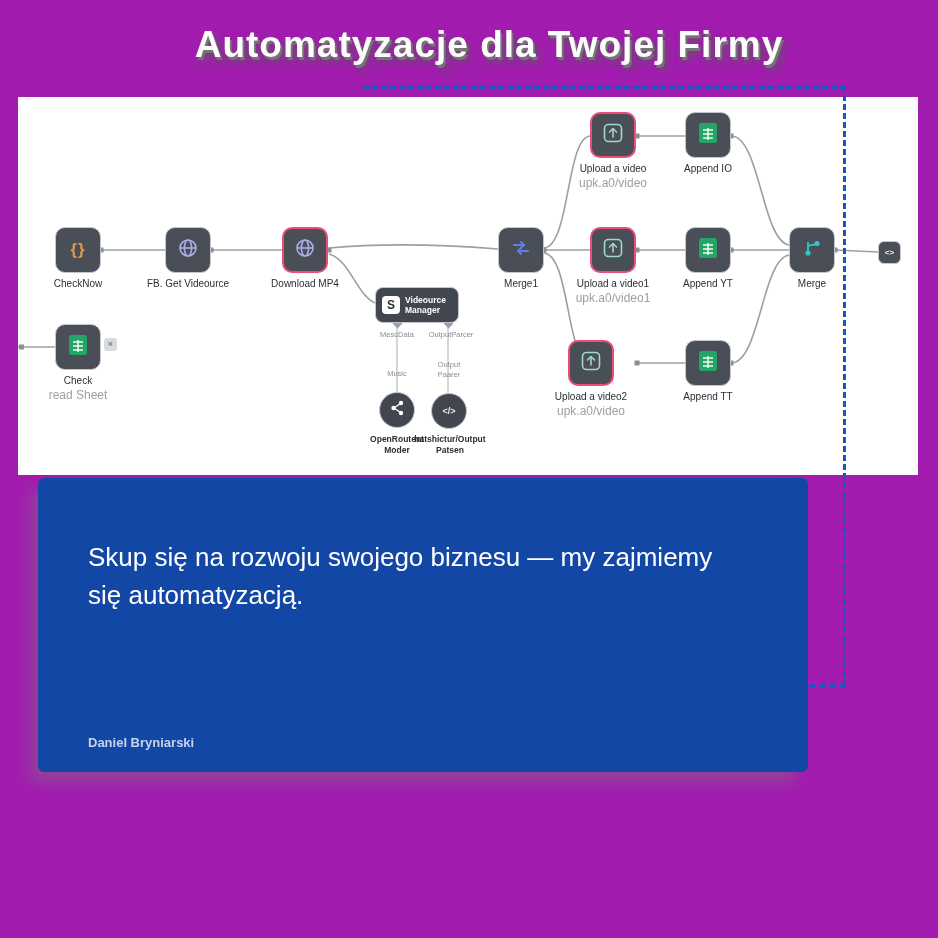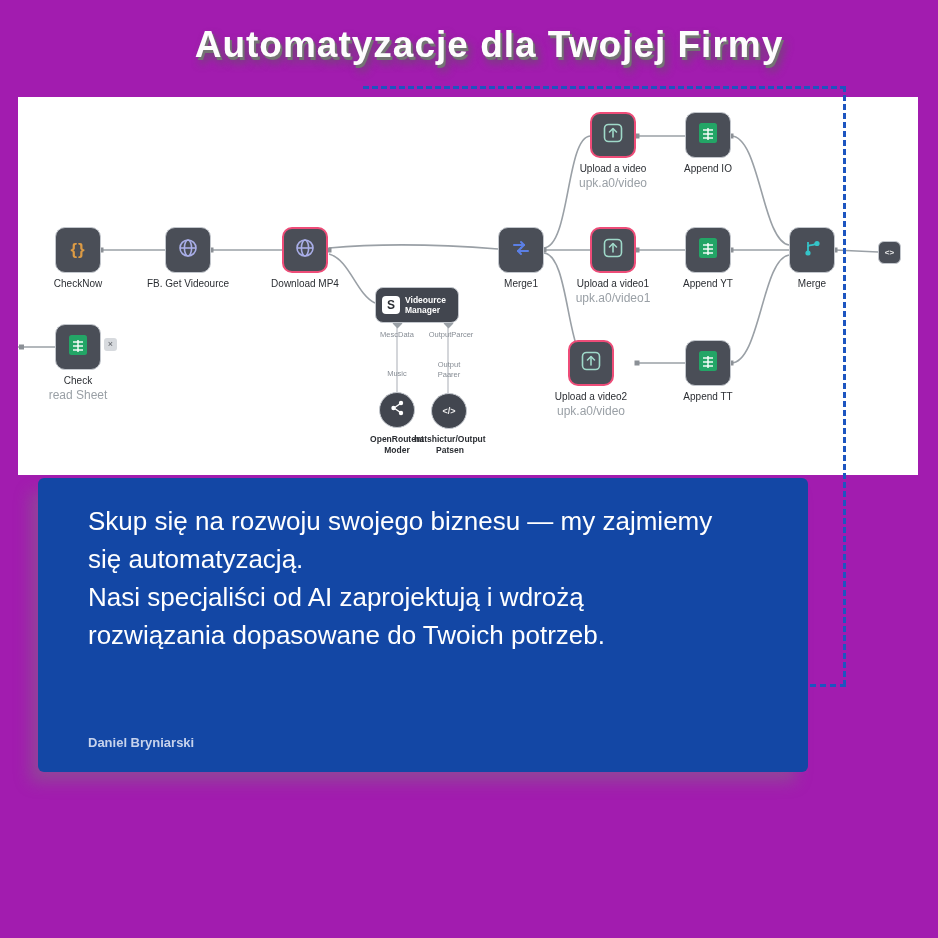--- a/index.html
+++ b/index.html
@@ -64,21 +64,21 @@
     display:flex; align-items:center; justify-content:center; cursor:pointer;
   }
 
   .plabel { position:absolute; transform:translateX(-50%); font-size:7.5px; color:#878d95;
             text-align:left; white-space:nowrap; line-height:1.3; }
   .clabel { position:absolute; transform:translateX(-50%); font-size:8.5px; font-weight:700;
             color:#2b2e33; text-align:center; white-space:nowrap; line-height:1.35; }
 
   .quote {
     position:absolute; left:38px; top:478px; width:770px; height:294px;
-    background:#1347a5; border-radius:6px; padding:24px 50px; z-index:4;
+    background:#1347a5; border-radius:6px; padding:60px 50px; z-index:4;
     box-shadow:-10px 12px 16px -2px rgba(125,125,125,.42);
   }
   .quote p { width:625px; font-size:26px; line-height:38px; font-weight:400; color:#fff; }
   .quote .author { position:absolute; left:50px; bottom:22px; font-size:13px;
                    font-weight:700; color:#c7d3ec; }
 </style>
 </head>
 <body>
 
 <div class="stage">
@@ -351,17 +351,16 @@
     </div>
 
     <div class="mini">
       <span class="codeglyph">&lt;&gt;</span>
     </div>
 
   </div>
 
   <div class="quote">
     <p>Skup się na rozwoju swojego biznesu — my zajmiemy się automatyzacją.</p>
-    <p> Nasi specjaliści od AI zaprojektują i wdrożą rozwiązania dopasowane do Twoich potrzeb.</p>
     <div class="author">Daniel Bryniarski</div>
   </div>
 
 </div>
 
 </body></html>

